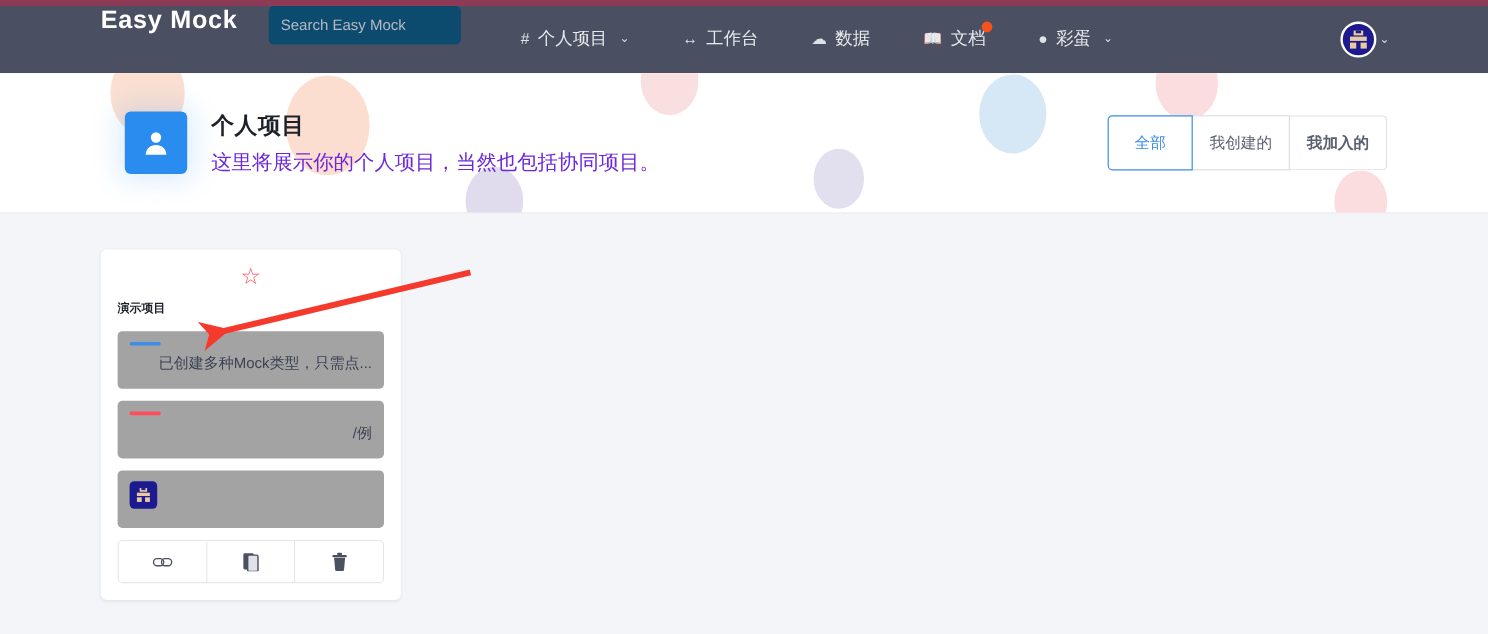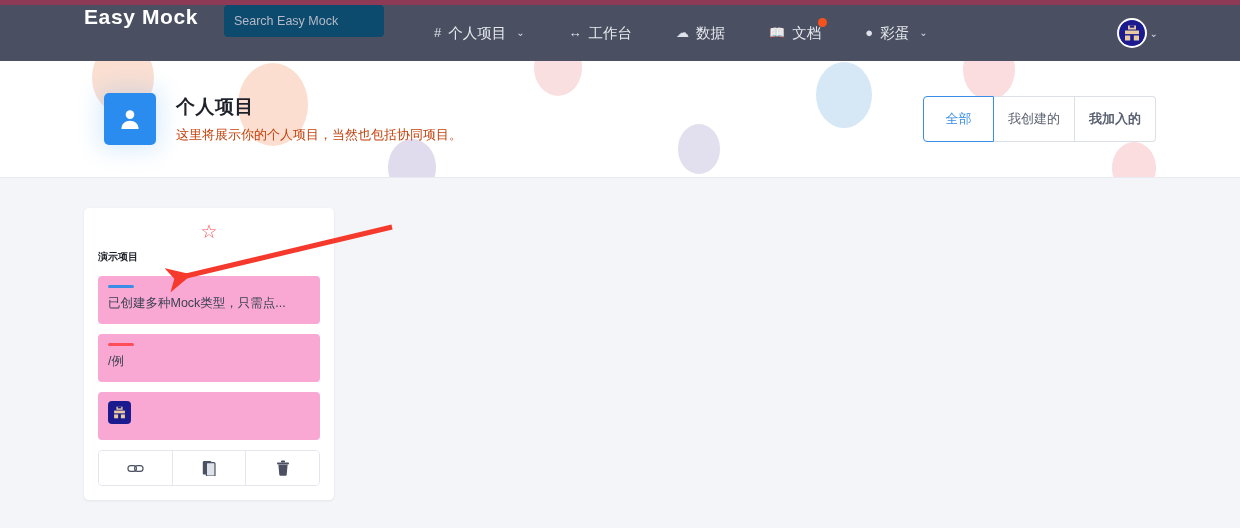--- a/index.html
+++ b/index.html
@@ -155,22 +155,22 @@
   #banner-text { margin-left: 20px; }
 
   #banner-title {
     font-size: 19px;
     font-weight: bold;
     color: #1d2129;
     letter-spacing: 0.5px;
   }
 
   #banner-sub {
-    font-size: 13px;
-    color: #c2410c;
+    font-size: 17px;
+    color: #6d28d9;
     margin-top: 6px;
   }
 
   #filter-group {
     margin-left: auto;
     display: flex;
     background: #ffffff;
     border-radius: 4px;
   }
 
@@ -230,25 +230,26 @@
 
   #card-title {
     font-size: 10px;
     font-weight: bold;
     color: #1d2129;
     margin-top: 6px;
     margin-bottom: 12px;
   }
 
   .info-box {
-    background: #f9a8d4;
+    background: #a3a3a3;
     border-radius: 4px;
     padding: 9px 10px 10px;
     margin-bottom: 10px;
     min-height: 48px;
+    text-align: right;
   }
 
   .rule {
     width: 26px;
     height: 3px;
     border-radius: 2px;
     margin-bottom: 7px;
   }
   .rule.blue { background: #3a8ee6; }
   .rule.red  { background: #ff4d5a; }

